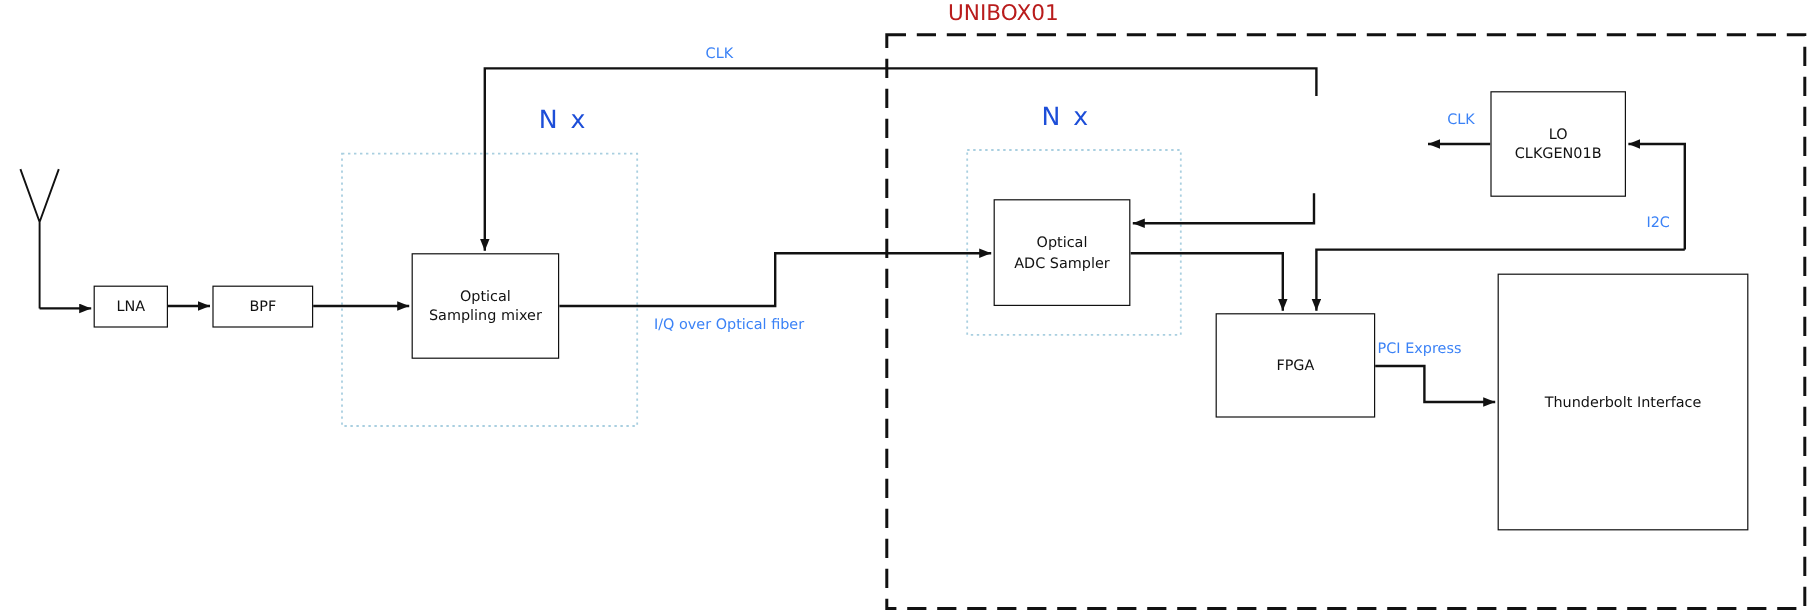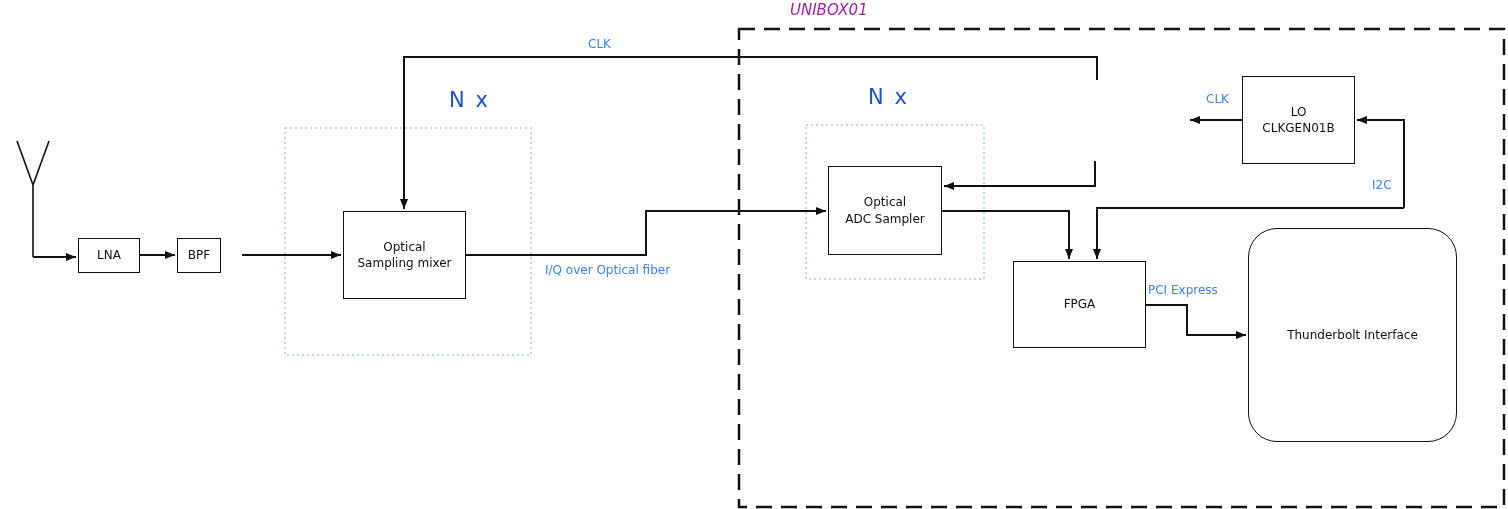--- a/index.html
+++ b/index.html
@@ -44,24 +44,23 @@
   }
   .nx-label {
     position: absolute;
     font-size: 21px;
     color: #1d4ed8;
     letter-spacing: 2px;
     white-space: nowrap;
   }
   .unibox-title {
     position: absolute;
-    font-size: 15px;
-    color: #a21caf;
+    font-size: 18px;
+    color: #b91c1c;
     white-space: nowrap;
-    font-style: italic;
   }
 </style>
 </head>
 <body>
 
 <div id="canvas">
 
   <svg id="wires" viewBox="0 0 1508 509" xmlns="http://www.w3.org/2000/svg">
     <defs>
       <marker id="arrow" markerUnits="userSpaceOnUse" markerWidth="12" markerHeight="10" refX="10" refY="4" orient="auto">
@@ -91,21 +90,21 @@
 
   <div class="unibox-title" style="left:790px; top:1px;">UNIBOX01</div>
 
   <div class="nx-label" style="left:449px; top:88px;">N x</div>
   <div class="nx-label" style="left:868px; top:85px;">N x</div>
 
   <div class="block" style="left:78px; top:238px; width:62px; height:35px;">
     <span class="block-label">LNA</span>
   </div>
 
-  <div class="block" style="left:177px; top:238px; width:44px; height:35px;">
+  <div class="block" style="left:177px; top:238px; width:84px; height:35px;">
     <span class="block-label">BPF</span>
   </div>
 
   <div class="block" style="left:343px; top:211px; width:123px; height:88px;">
     <span class="block-label">Optical
 Sampling mixer</span>
   </div>
 
 
   <div class="block" style="left:1242px; top:76px; width:113px; height:88px;">
@@ -115,21 +114,21 @@
 
   <div class="block" style="left:828px; top:166px; width:114px; height:89px;">
     <span class="block-label">Optical
 ADC Sampler</span>
   </div>
 
   <div class="block" style="left:1013px; top:261px; width:133px; height:87px;">
     <span class="block-label">FPGA</span>
   </div>
 
-  <div class="block" style="left:1248px; top:228px; width:209px; height:214px;border-radius:29px;">
+  <div class="block" style="left:1248px; top:228px; width:209px; height:214px;">
     <span class="block-label">Thunderbolt Interface</span>
   </div>
 
   <div class="edge-label" style="left:588px; top:37px;">CLK</div>
   <div class="edge-label" style="left:1206px; top:92px;">CLK</div>
   <div class="edge-label" style="left:1372px; top:178px;">I2C</div>
   <div class="edge-label" style="left:545px; top:263px;">I/Q over Optical fiber</div>
   <div class="edge-label" style="left:1148px; top:283px;">PCI Express</div>
 
 </div>

